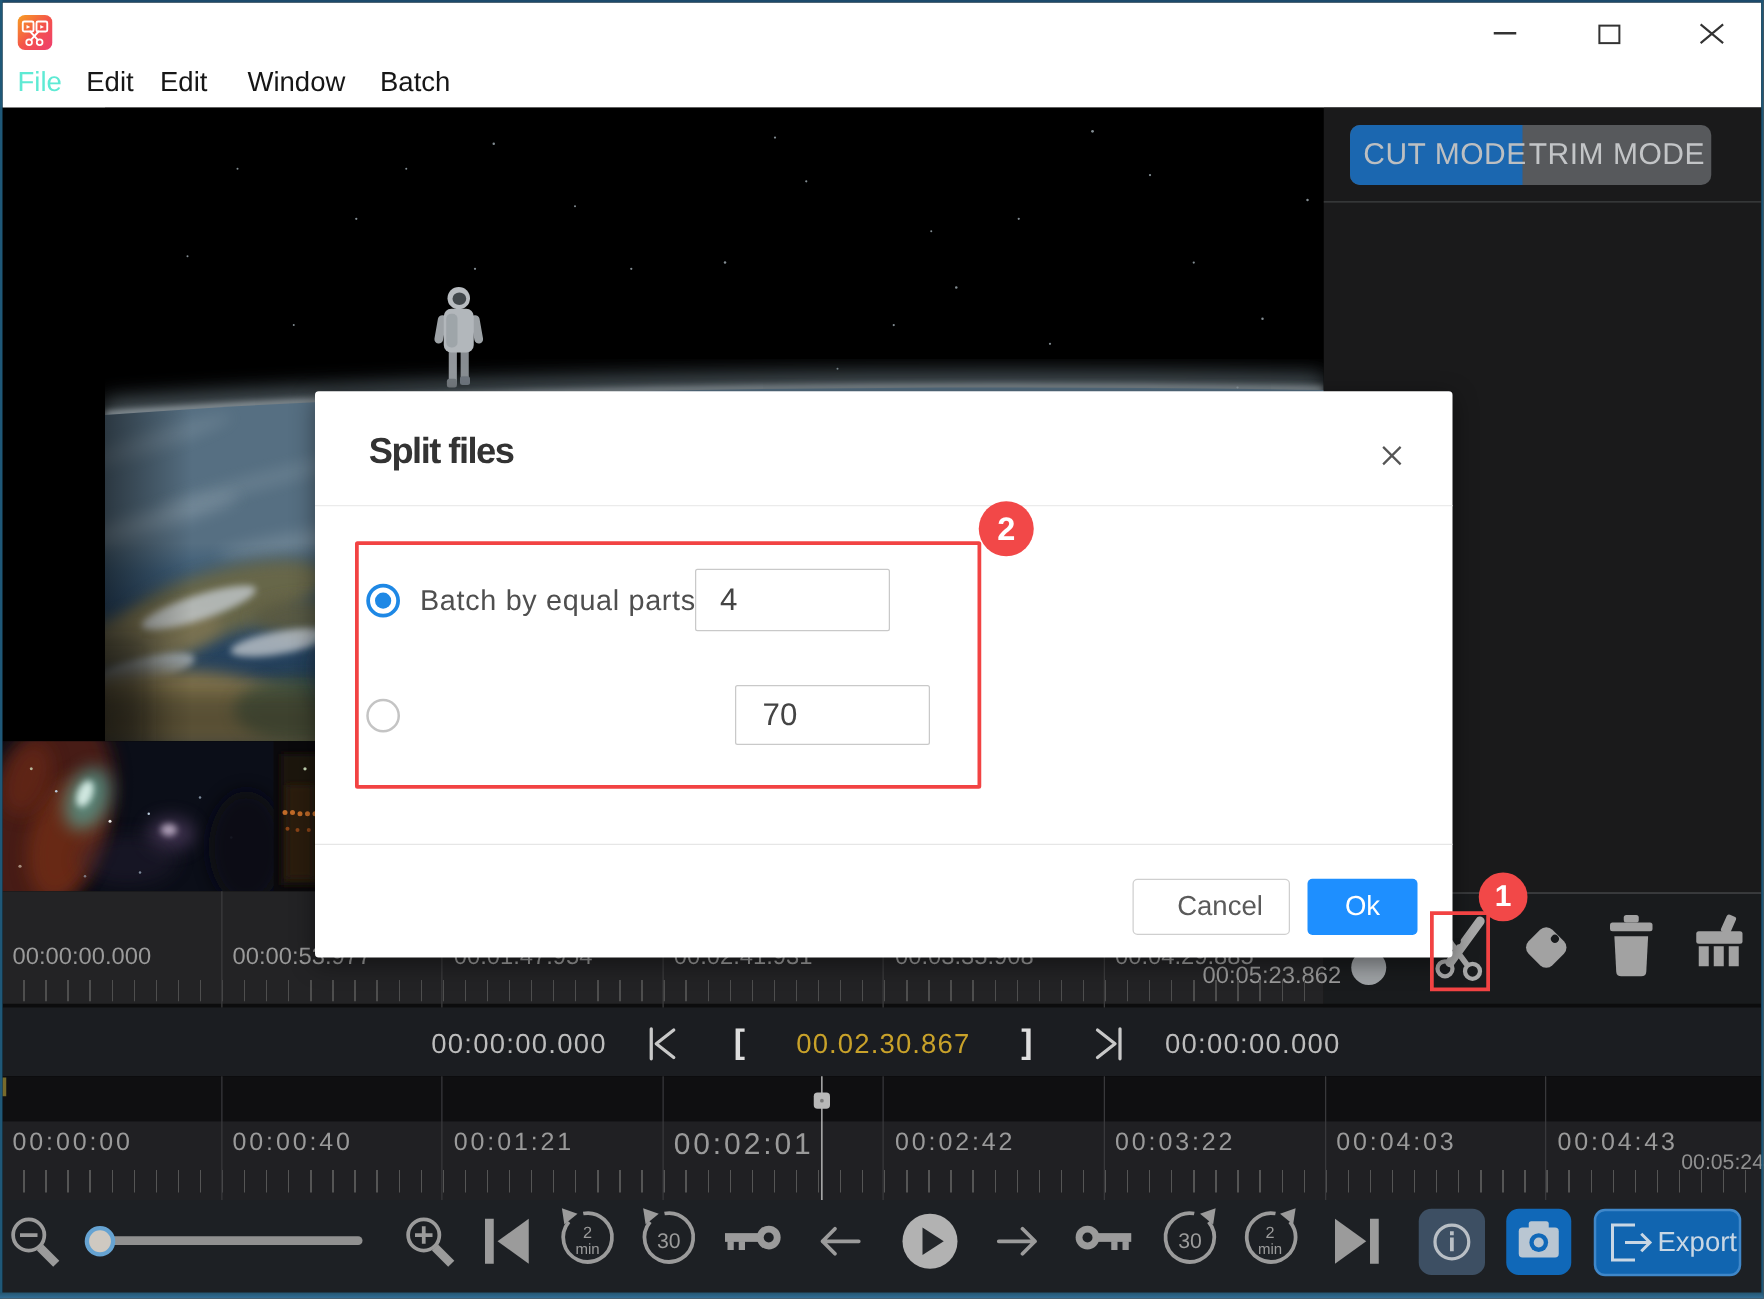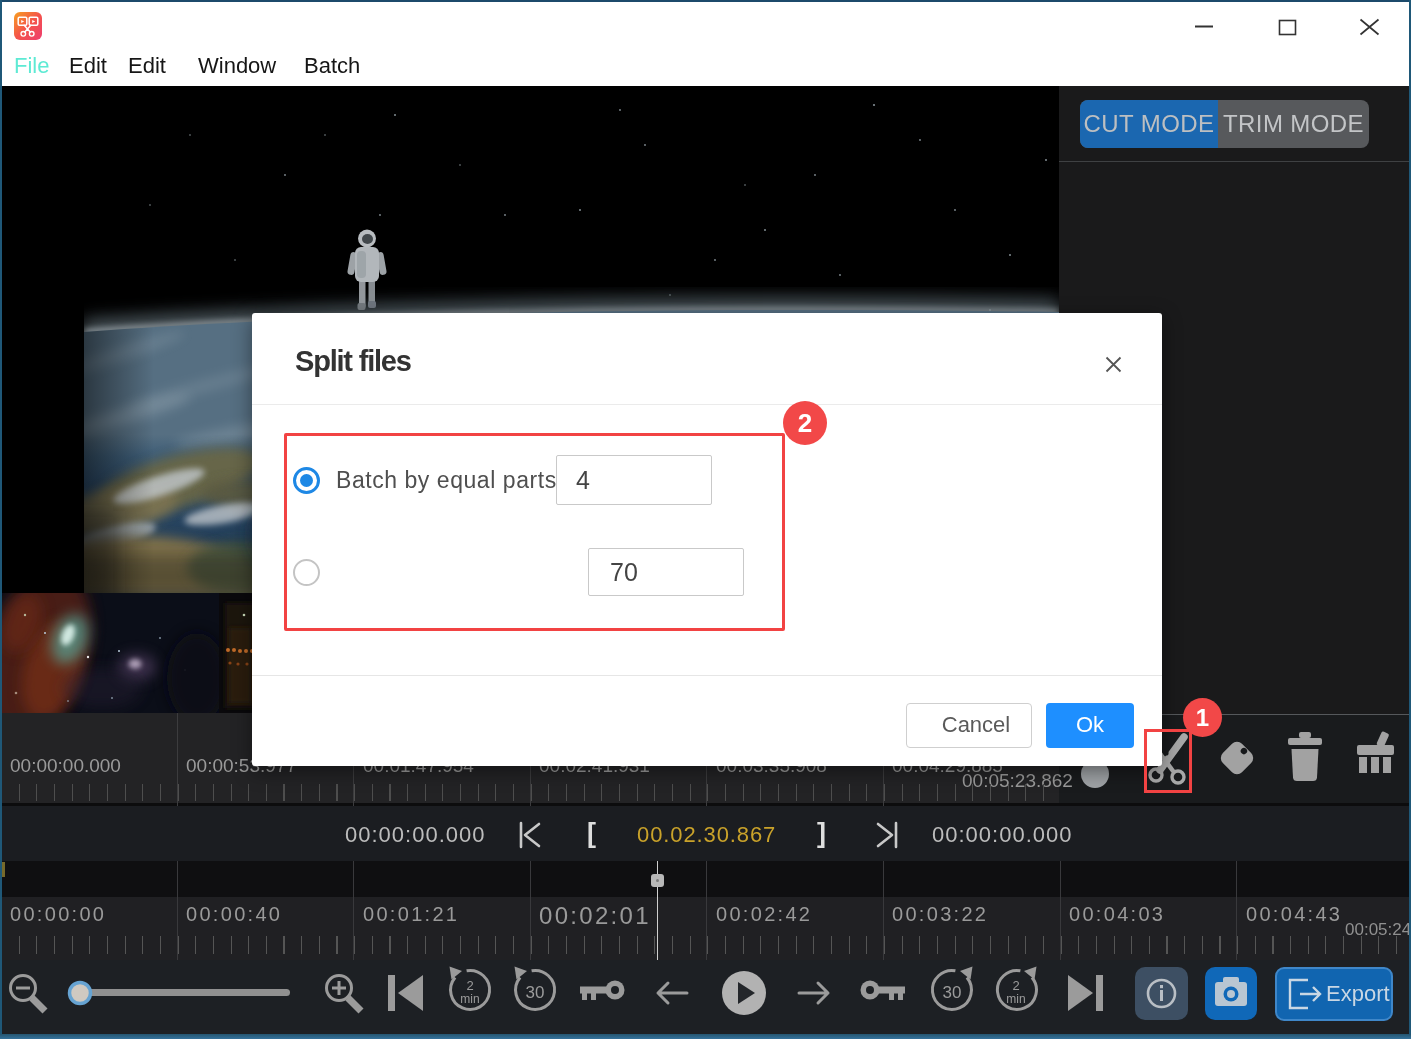--- a/index.html
+++ b/index.html
@@ -127,21 +127,21 @@
       <rect x="16" y="18" width="24" height="35" rx="6" fill="#c6cbd0"></rect>
       <rect x="18" y="22" width="9" height="27" rx="4" fill="#aab1b6" opacity="0.8"></rect>
       <circle cx="28" cy="9.5" r="9" fill="#ccd1d5"></circle>
       <ellipse cx="28.5" cy="10" rx="5.5" ry="5" fill="#4a5055"></ellipse>
     </g>
   </svg>
 
   <div class="a" style="left:1059px;top:86px;width:350px;height:629px;background:#1a1a1b"></div>
   <div class="a" style="left:1080px;top:100px;width:289px;height:48px;border-radius:8px;overflow:hidden;background:#57595c">
     <div class="a" style="left:0;top:0;width:138px;height:48px;background:#1b67b0"></div>
-    <div class="t" style="left:0;top:12px;width:138px;text-align:center;font-size:24px;letter-spacing:0.4px;color:#bdbfc1">CUT MODE</div>
+    <div class="t" style="left:0;top:12px;width:152px;text-align:center;font-size:24px;letter-spacing:0.4px;color:#bdbfc1">CUT MODE</div>
     <div class="t" style="left:138px;top:12px;width:151px;text-align:center;font-size:24px;letter-spacing:0.4px;color:#c3c5c7">TRIM MODE</div>
   </div>
   <div class="a" style="left:1059px;top:161px;width:350px;height:1px;background:#3f4143"></div>
   <div class="a" style="left:1059px;top:714px;width:350px;height:1px;background:#55585b"></div>
 
   <div class="a" style="left:1059px;top:715px;width:350px;height:91px;background:#191b1d"></div>
 
   <div class="a" style="left:2px;top:593px;width:1057px;height:120px;background:#0e0e10"></div>
   <svg class="a" style="left:2px;top:593px" width="217" height="120" viewBox="0 0 217 120">
     <defs>

